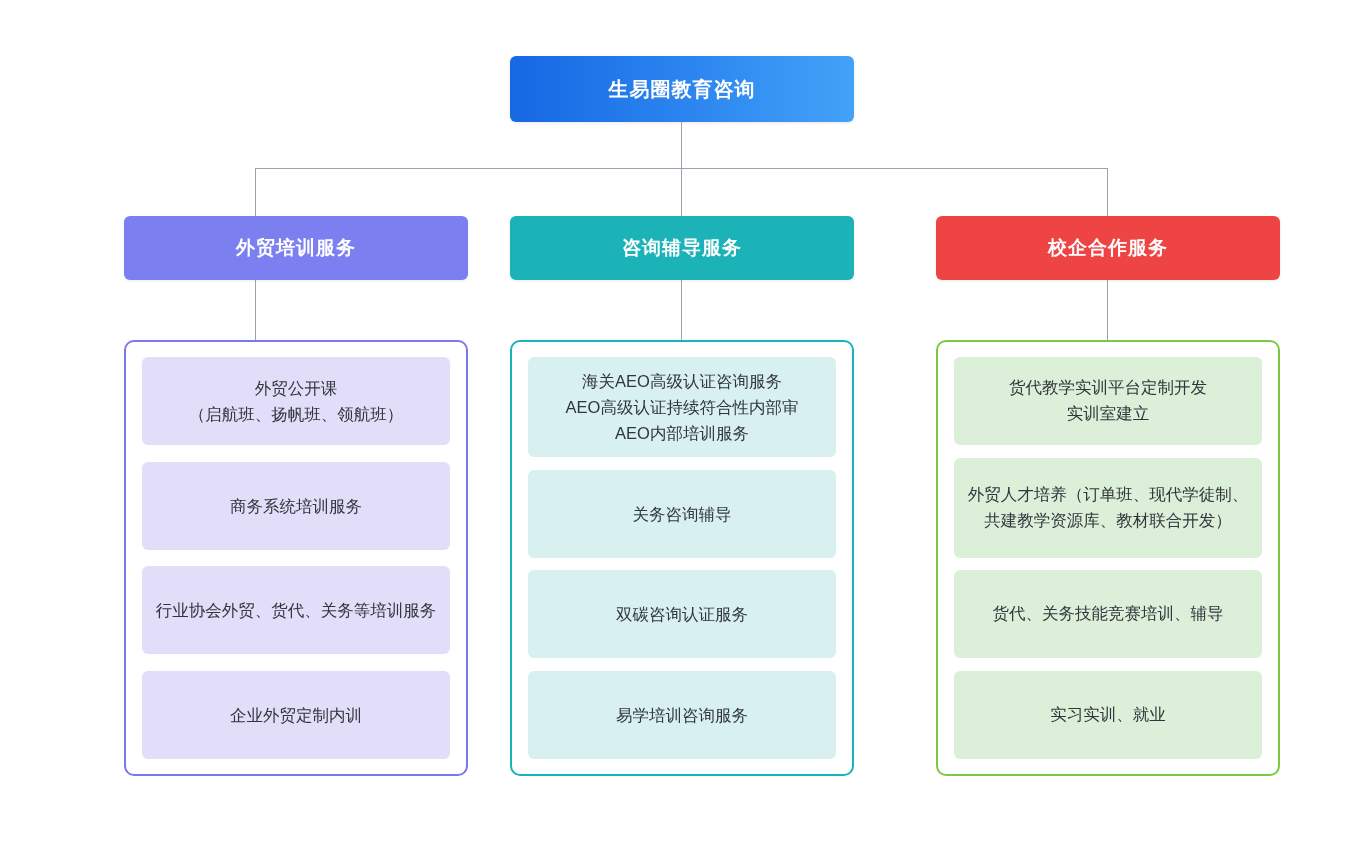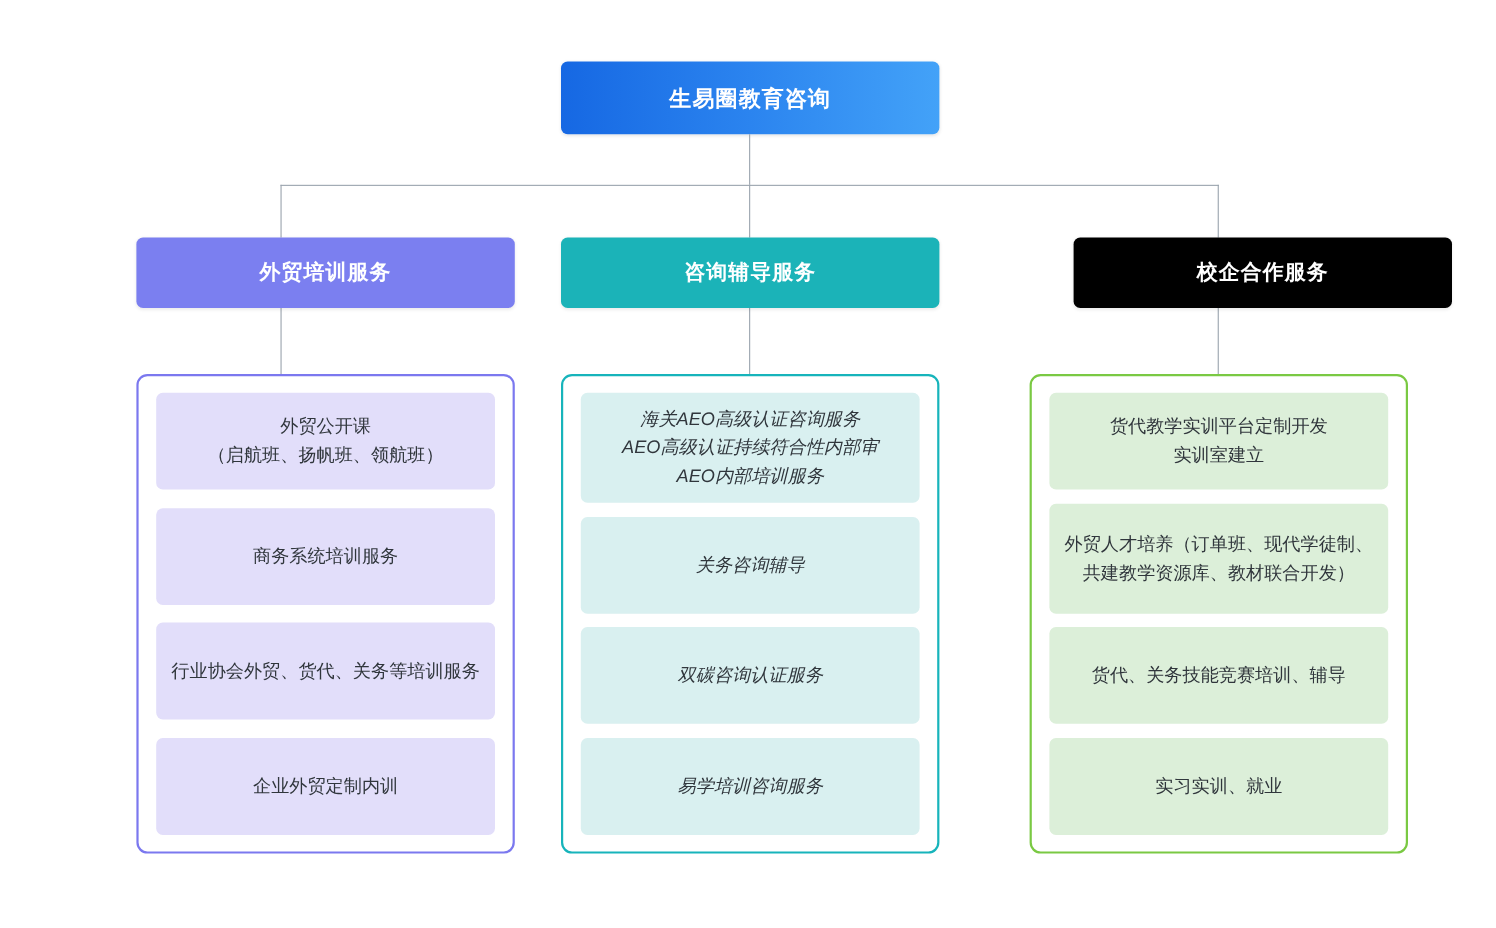--- a/index.html
+++ b/index.html
@@ -68,39 +68,39 @@
     justify-content: center;
     color: #ffffff;
     font-size: 19px;
     font-weight: bold;
     letter-spacing: 1px;
     box-shadow: 0 1px 3px rgba(0,0,0,0.08);
     box-sizing: border-box;
   }
   .col-0 .col-header { background: #7b7ff0; }
   .col-1 .col-header { background: #1bb3b8; font-family: Liberation Serif, serif; }
-  .col-2 .col-header { background: #000000; margin-left: 40px; }
+  .col-2 .col-header { background: #ef4444; }
 
   .col-body {
     position: absolute;
     top: 124px;
     left: 0;
     width: 344px;
     height: 436px;
     border-radius: 10px;
     border: 2px solid transparent;
     background: #ffffff;
     box-sizing: border-box;
     display: flex;
     flex-direction: column;
     justify-content: space-between;
     padding: 15px 16px;
   }
   .col-0 .col-body { border-color: #7b78ef; }
-  .col-1 .col-body { border-color: #17b4bb; font-style: italic; }
+  .col-1 .col-body { border-color: #17b4bb; }
   .col-2 .col-body { border-color: #7ac943; font-family: Liberation Serif, serif; }
 
   .leaf {
     border-radius: 6px;
     display: flex;
     align-items: center;
     justify-content: center;
     text-align: center;
     color: #30363c;
     font-size: 16.5px;

